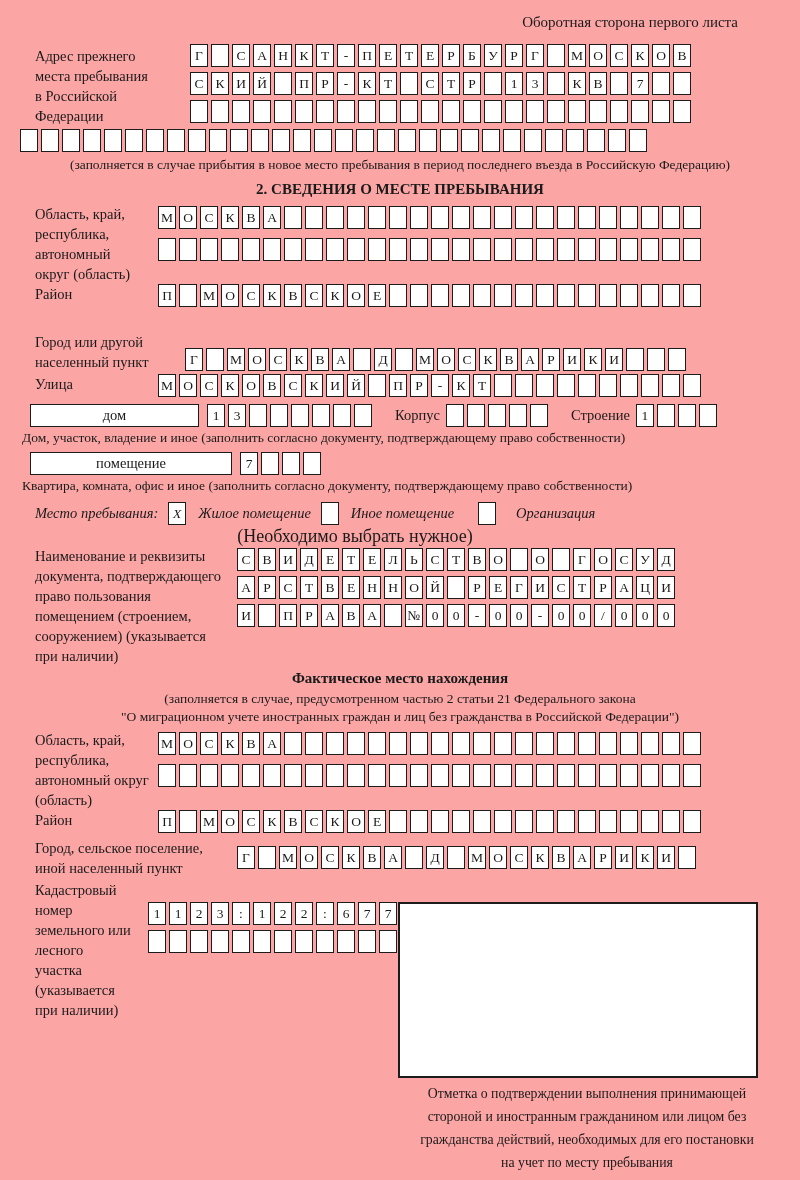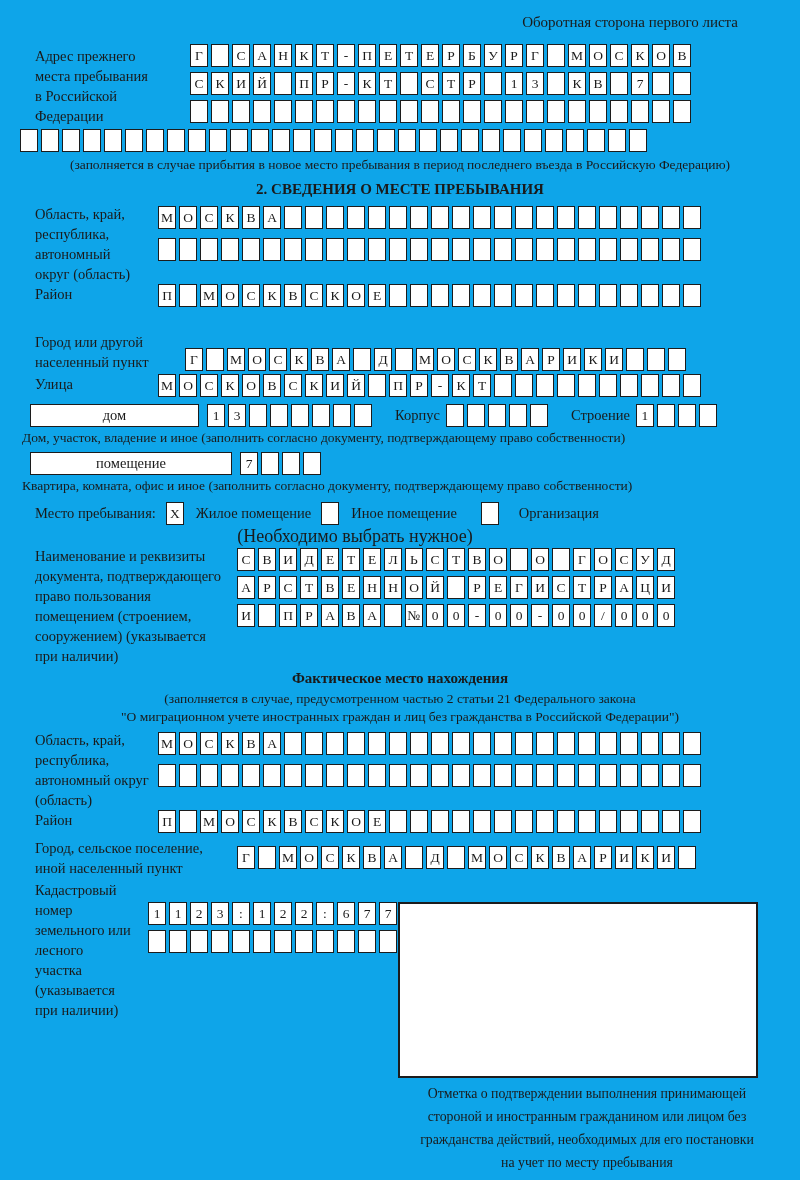--- a/index.html
+++ b/index.html
@@ -1,18 +1,18 @@
 <!DOCTYPE html>
 <html><head>
 <meta charset="utf-8">
 <style>
   html, body { margin:0; padding:0; background:#ffffff; }
   .sheet {
     position:relative; width:800px; height:1180px; overflow:hidden;
-    background:#0ea5e9; color:#1a1a1a; box-sizing:border-box;
+    background:#fca5a5; color:#1a1a1a; box-sizing:border-box;
     font-family:"Liberation Serif","DejaVu Serif",serif;
     padding-top:14px; font-size:15px;
   }
   .title { text-align:right; padding-right:62px; font-size:15px; height:20px; }
 
   .cell {
     display:inline-block; width:16px; height:21px; border:1.5px solid #1c1c1c;
     margin-right:3px; text-align:center; font-size:13.5px; line-height:21px;
     vertical-align:top; background:#fff; overflow:hidden;
   }
@@ -39,21 +39,21 @@
   .wide-box {
     display:inline-block; height:21px; border:1.5px solid #1c1c1c; background:#fff;
     text-align:center; line-height:21px; font-size:14.5px; vertical-align:middle; margin-right:8px;
   }
   .box-dom { width:167px; }
   .box-kvartira { width:200px; }
   .inline-label { display:inline-block; vertical-align:middle; margin:0 6px 0 20px; font-size:14.5px; }
   .dom-row, .kvartira-row { margin-left:30px; white-space:nowrap; height:26px; }
   .caption { margin-left:22px; font-size:13.5px; height:19px;font-family:Liberation Serif, serif; }
 
-  .mesto-row { margin-left:35px; display:flex; align-items:center; height:25px; }
+  .mesto-row { margin-left:35px; display:flex; align-items:center; height:25px;font-style:italic; }
   .mesto-row .cell { margin:0 12px 0 10px; }
   .mesto-row .t { font-size:14.5px; }
   .vybor-note { text-align:center; padding-right:90px; box-sizing:border-box; font-size:18px; height:18px; }
 
   .fact-note { text-align:center; font-size:13.5px; height:18px; }
 
   .stamp-box {
     position:absolute; left:398px; top:902px; width:356px; height:172px;
     border:2px solid #1c1c1c; background:#fff;
   }

